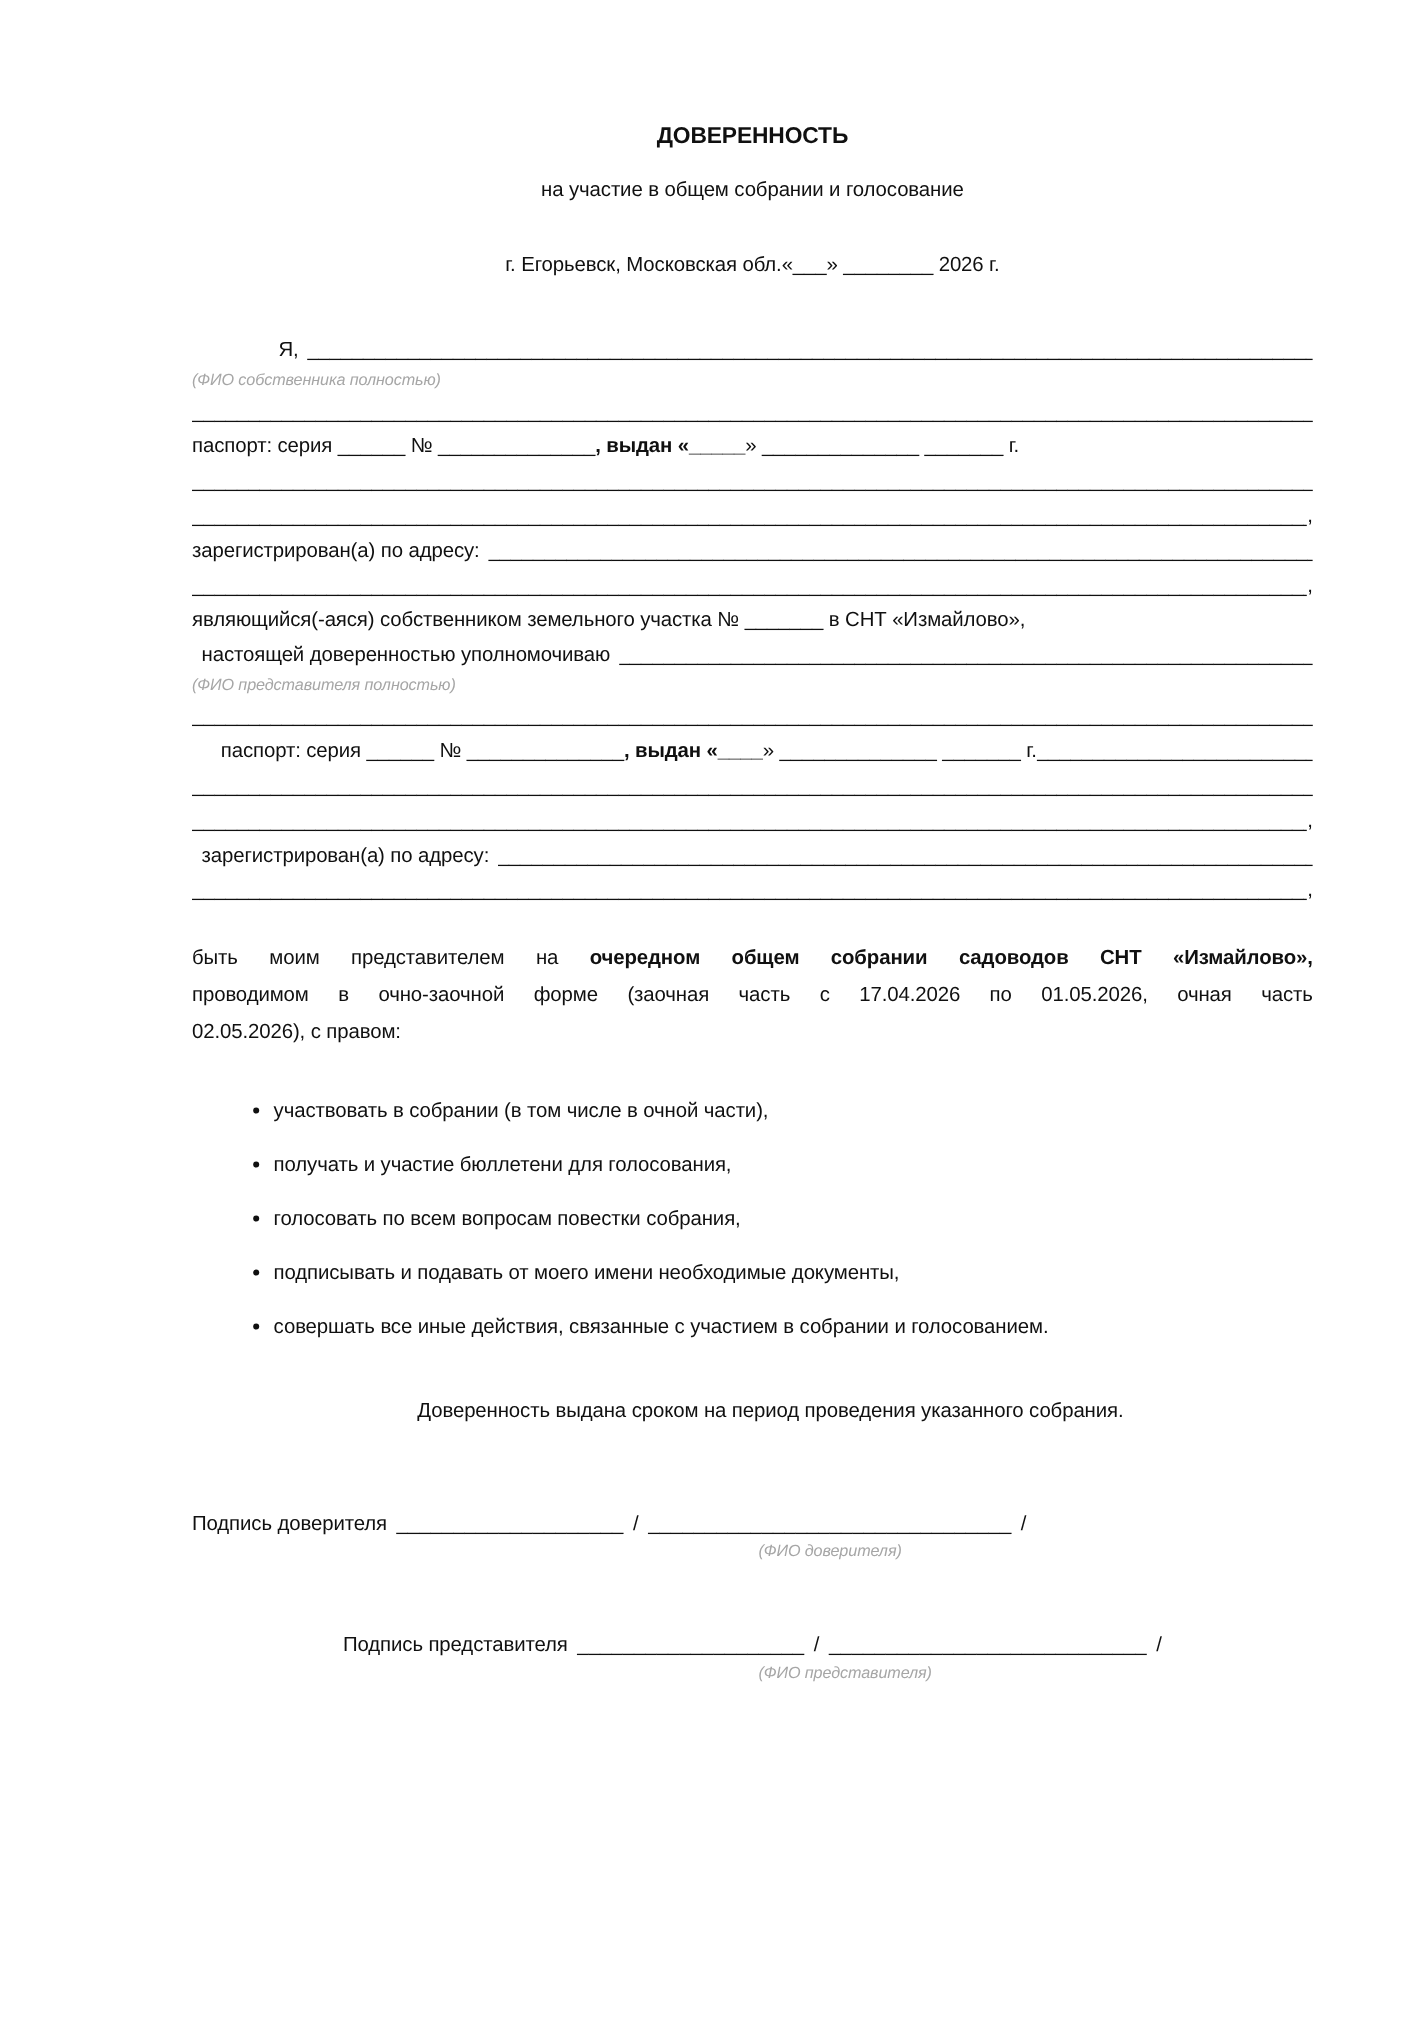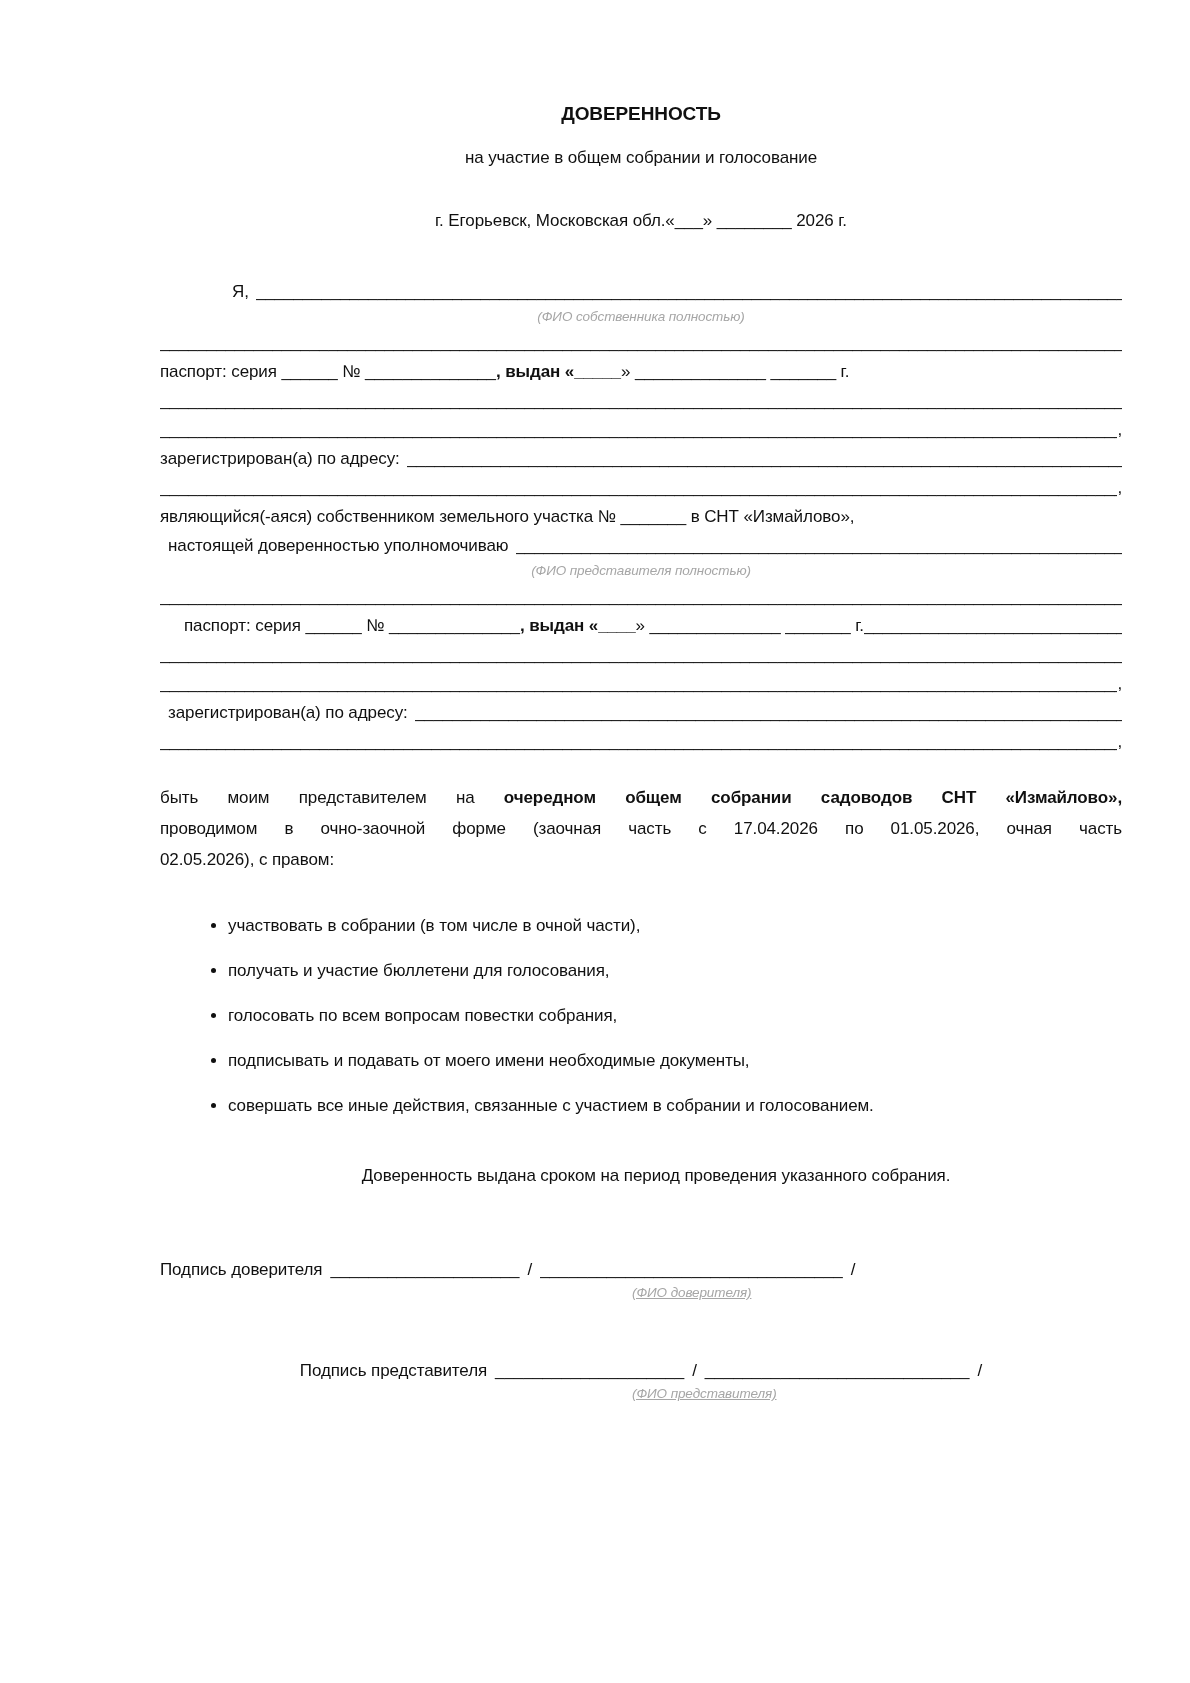--- a/index.html
+++ b/index.html
@@ -2,53 +2,53 @@
 <html lang="ru"><head>
 <meta charset="utf-8">
 <style>
   * { margin:0; padding:0; box-sizing:border-box; }
   html, body { background:#ffffff; }
   body {
     width:1190px; height:1683px; overflow:hidden;
     font-family:"Liberation Sans", sans-serif;
     font-size:17px; color:#101010; letter-spacing:-0.1px;
   }
-  .page { width:1190px; height:1683px; padding:103px 68px 0 160px; background:#fff; }
+  .page { width:1190px; height:1683px; padding:103px 96px 0 160px; background:#fff; }
 
   .title    { text-align:center; font-weight:bold; font-size:19px; margin-bottom:23px; }
   .subtitle { text-align:center; margin-bottom:43px; }
   .meta     { display:flex; justify-content:center; align-items:baseline; margin-bottom:46px; }
 
   .fline { display:flex; align-items:baseline; line-height:29px; height:29px; white-space:pre; overflow:hidden; }
   .fill  { flex:1 1 auto; min-width:0; overflow:hidden; white-space:pre; }
   .gap-l { margin-left:7px; }
   .ind72 { padding-left:72px; }
   .ind24 { padding-left:24px; }
   .ind8  { padding-left:8px; }
   .b     { font-weight:bold; }
 
-  .hintline { text-align:center; font-style:italic; color:#a6a6a6; font-size:13.5px; line-height:22px; height:22px; overflow:hidden; }
+  .hintline { text-align:left; font-style:italic; color:#a6a6a6; font-size:13.5px; line-height:22px; height:22px; overflow:hidden; }
 
   .para  { margin-top:26px; }
   .pline { line-height:31px; }
   .pjust { text-align:justify; text-align-last:justify; }
 
   .rights { list-style:disc; margin:41px 0 0 40px; padding-left:28px; }
   .rights li { margin-bottom:25px; line-height:20px; }
   .rights li:last-child { margin-bottom:0; }
 
   .term { margin-top:50px; text-indent:30px;text-align:center; }
 
   .sig { display:flex; align-items:baseline; white-space:pre; }
   .sig1 { margin-top:74px; }
   .sig2 { margin-top:58px;justify-content:center; }
   .sig .blank { letter-spacing:0; }
   .sig .sp  { margin:0 8px; }
   .sig .sp2 { margin-left:8px; }
-  .sig-hint { color:#a6a6a6; font-style:italic; font-size:13.5px; line-height:20px; padding-left:472px; margin-top:3px;text-decoration:underline; }
+  .sig-hint { color:#a6a6a6; font-style:italic; font-size:13.5px; line-height:20px; padding-left:472px; margin-top:3px; }
 </style>
 </head>
 <body>
 
 <div class="page">
 
   <div class="title">ДОВЕРЕННОСТЬ</div>
   <div class="subtitle">на участие в общем собрании и голосование</div>
 
   <div class="meta">

